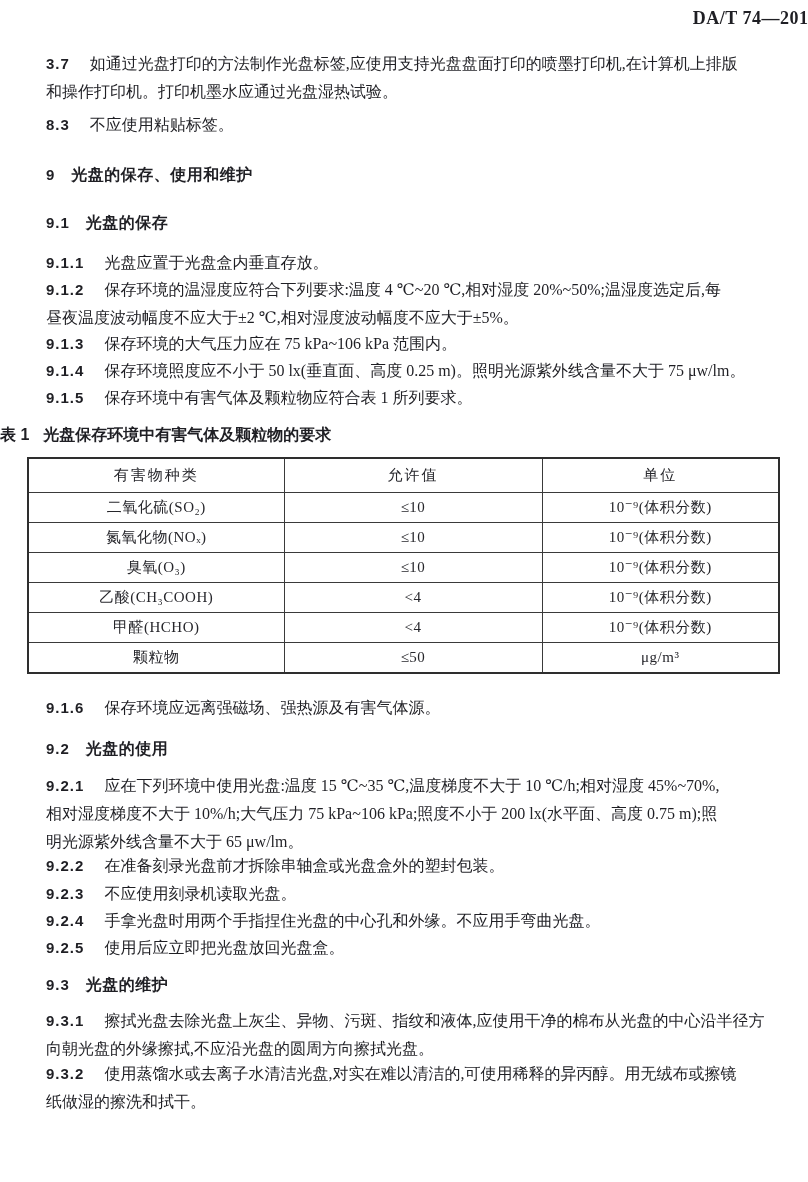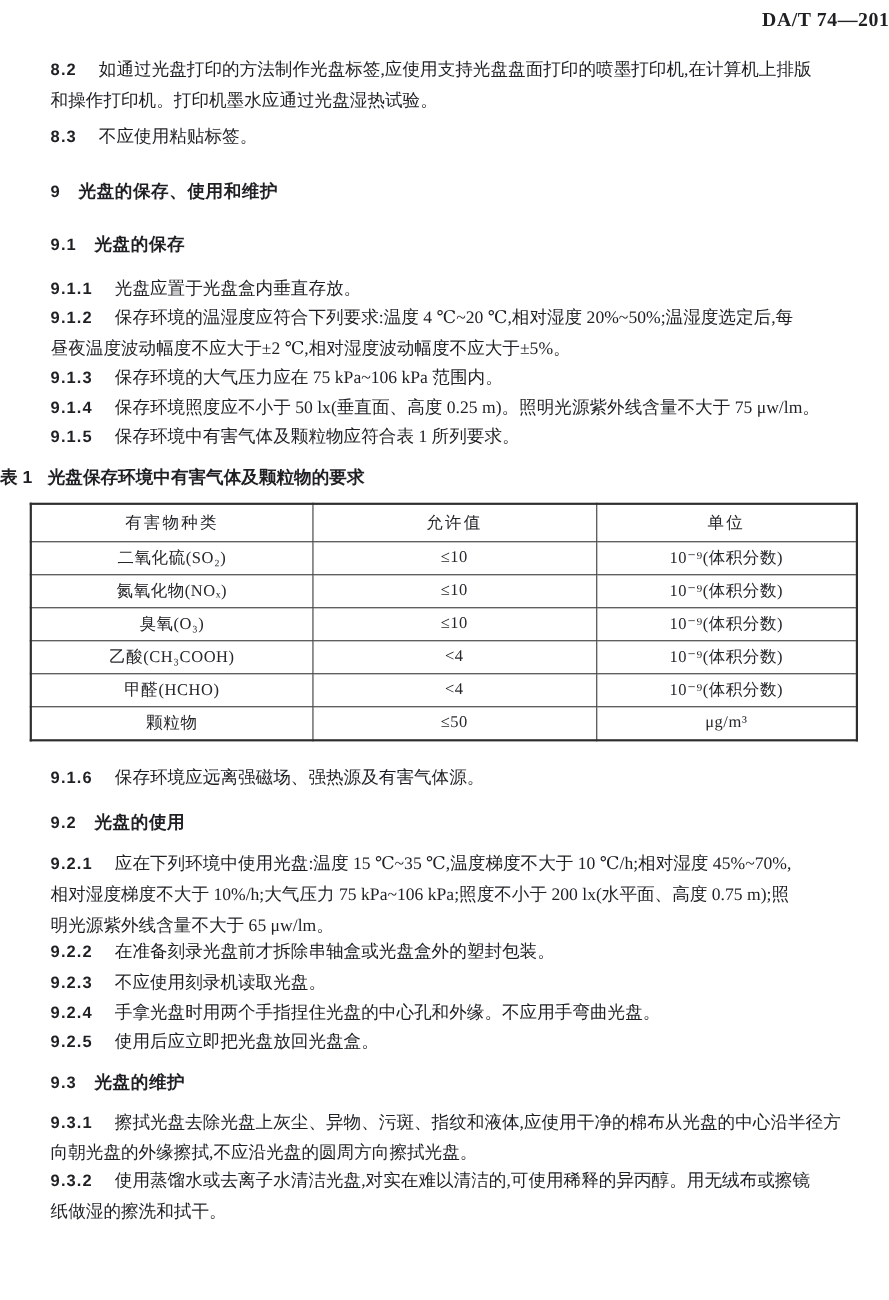--- a/index.html
+++ b/index.html
@@ -46,21 +46,21 @@
   col.c1{width:256px;} col.c2{width:258px;} col.c3{width:237px;}
 </style>
 </head>
 <body>
 
 <div class="page">
 
   <div class="hdr">DA/T 74—2019</div>
 
   <div class="para" style="top:50px">
-    <div class="line"><span class="num">8.2</span><span>如通过光盘打印的方法制作光盘标签,应使用支持光盘盘面打印的喷墨打印机,在计算机上排版</span></div>
+    <div class="line"><span class="num">3.7</span><span>如通过光盘打印的方法制作光盘标签,应使用支持光盘盘面打印的喷墨打印机,在计算机上排版</span></div>
     <div class="line">和操作打印机。打印机墨水应通过光盘湿热试验。</div>
   </div>
 
   <div class="para" style="top:111px">
     <div class="line"><span class="num">8.3</span><span>不应使用粘贴标签。</span></div>
   </div>
 
   <div class="para heading" style="top:161px">
     <div class="line"><span class="num">9</span><span class="htxt">光盘的保存、使用和维护</span></div>
   </div>

